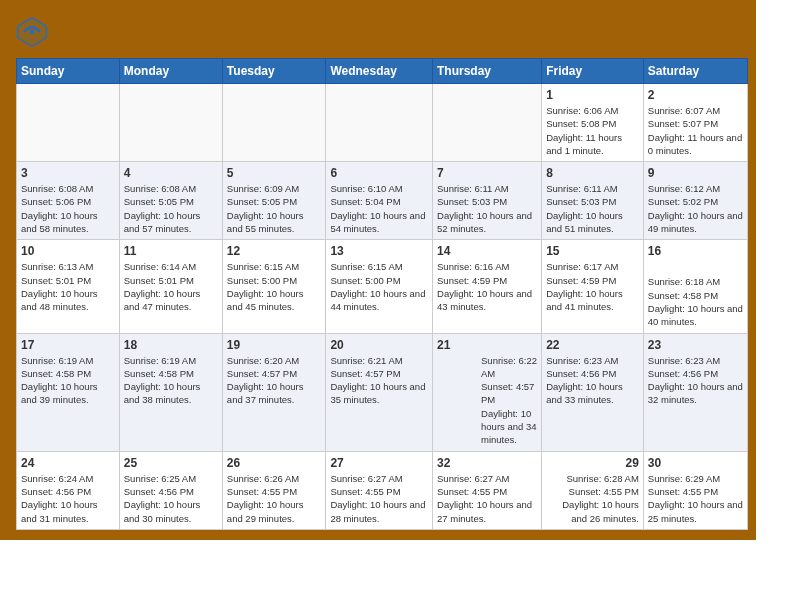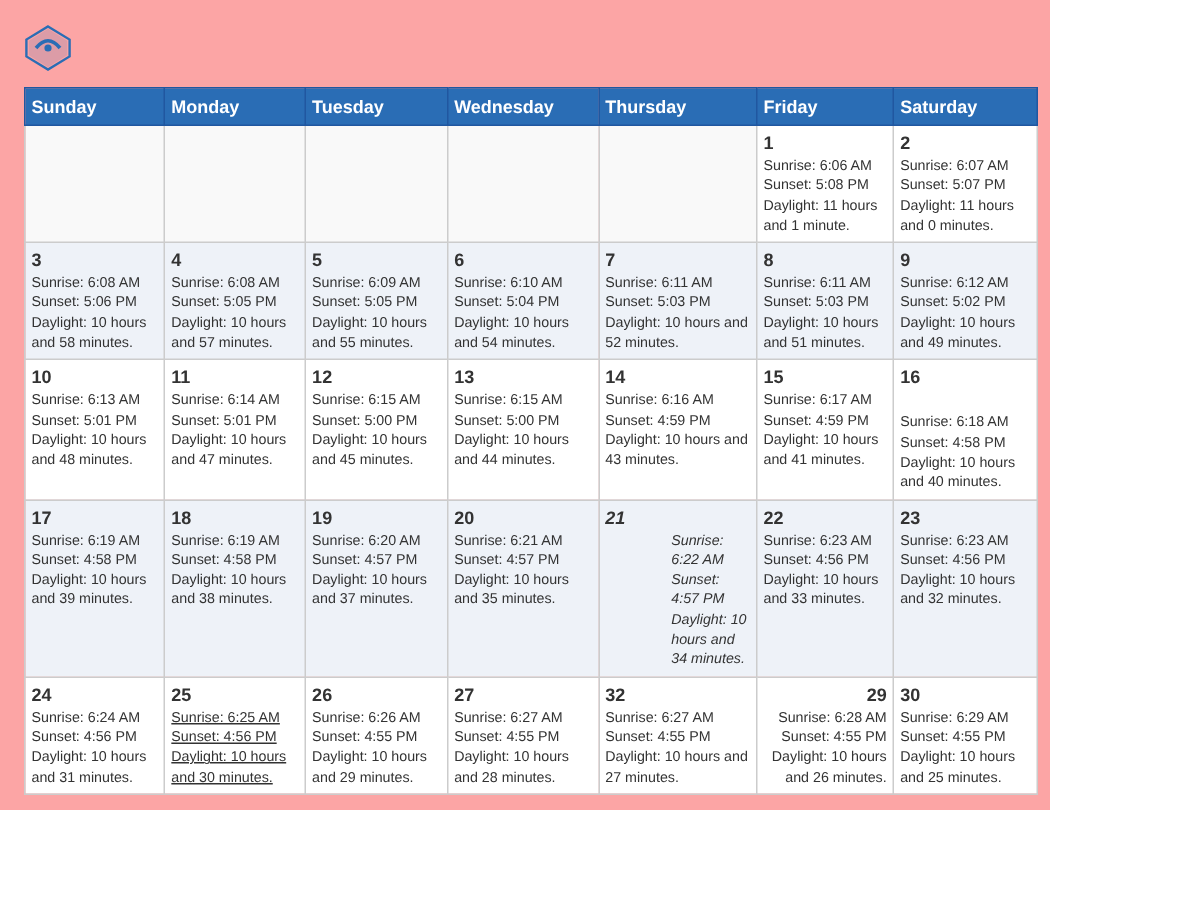--- a/index.html
+++ b/index.html
@@ -4,22 +4,22 @@
   <style>
     * { box-sizing: border-box; margin: 0; padding: 0; }
     body {
       font-family: Arial, sans-serif;
       background: #fff;
       width: 792px;
       min-height: 612px;
       padding: 0;
     }
     .page {
-      width: 700px;
-      background: #fca5a5;
+      width: 756px;
+      background: #a16207;
       padding: 16px 8px 10px 16px;
     }
     .header {
       display: flex;
       justify-content: space-between;
       align-items: flex-start;
       margin-bottom: 10px;
     }
     .logo {
       display: flex;
@@ -253,21 +253,21 @@
             <div class="day-info" style="white-space: pre-line;">Sunrise: 6:20 AM
 Sunset: 4:57 PM
 Daylight: 10 hours and 37 minutes.</div>
           </td>
           <td style="background: rgb(238, 242, 248);">
             <span class="day-number">20</span>
             <div class="day-info" style="white-space: pre-line;">Sunrise: 6:21 AM
 Sunset: 4:57 PM
 Daylight: 10 hours and 35 minutes.</div>
           </td>
-          <td style="background: rgb(238, 242, 248); font-style: italic;">
+          <td style="background: rgb(238, 242, 248);">
             <span class="day-number">21</span>
             <div class="day-info" style="white-space: pre-line; margin-left: 44px;">Sunrise: 6:22 AM
 Sunset: 4:57 PM
 Daylight: 10 hours and 34 minutes.</div>
           </td>
           <td style="background: rgb(238, 242, 248);">
             <span class="day-number">22</span>
             <div class="day-info" style="white-space: pre-line;">Sunrise: 6:23 AM
 Sunset: 4:56 PM
 Daylight: 10 hours and 33 minutes.</div>
@@ -281,21 +281,21 @@
         </tr>
         <tr>
           <td style="background: rgb(255, 255, 255);">
             <span class="day-number">24</span>
             <div class="day-info" style="white-space: pre-line;">Sunrise: 6:24 AM
 Sunset: 4:56 PM
 Daylight: 10 hours and 31 minutes.</div>
           </td>
           <td style="background: rgb(255, 255, 255);">
             <span class="day-number">25</span>
-            <div class="day-info" style="white-space: pre-line; text-decoration: underline;">Sunrise: 6:25 AM
+            <div class="day-info" style="white-space: pre-line;">Sunrise: 6:25 AM
 Sunset: 4:56 PM
 Daylight: 10 hours and 30 minutes.</div>
           </td>
           <td style="background: rgb(255, 255, 255);">
             <span class="day-number">26</span>
             <div class="day-info" style="white-space: pre-line;">Sunrise: 6:26 AM
 Sunset: 4:55 PM
 Daylight: 10 hours and 29 minutes.</div>
           </td>
           <td style="background: rgb(255, 255, 255);">

